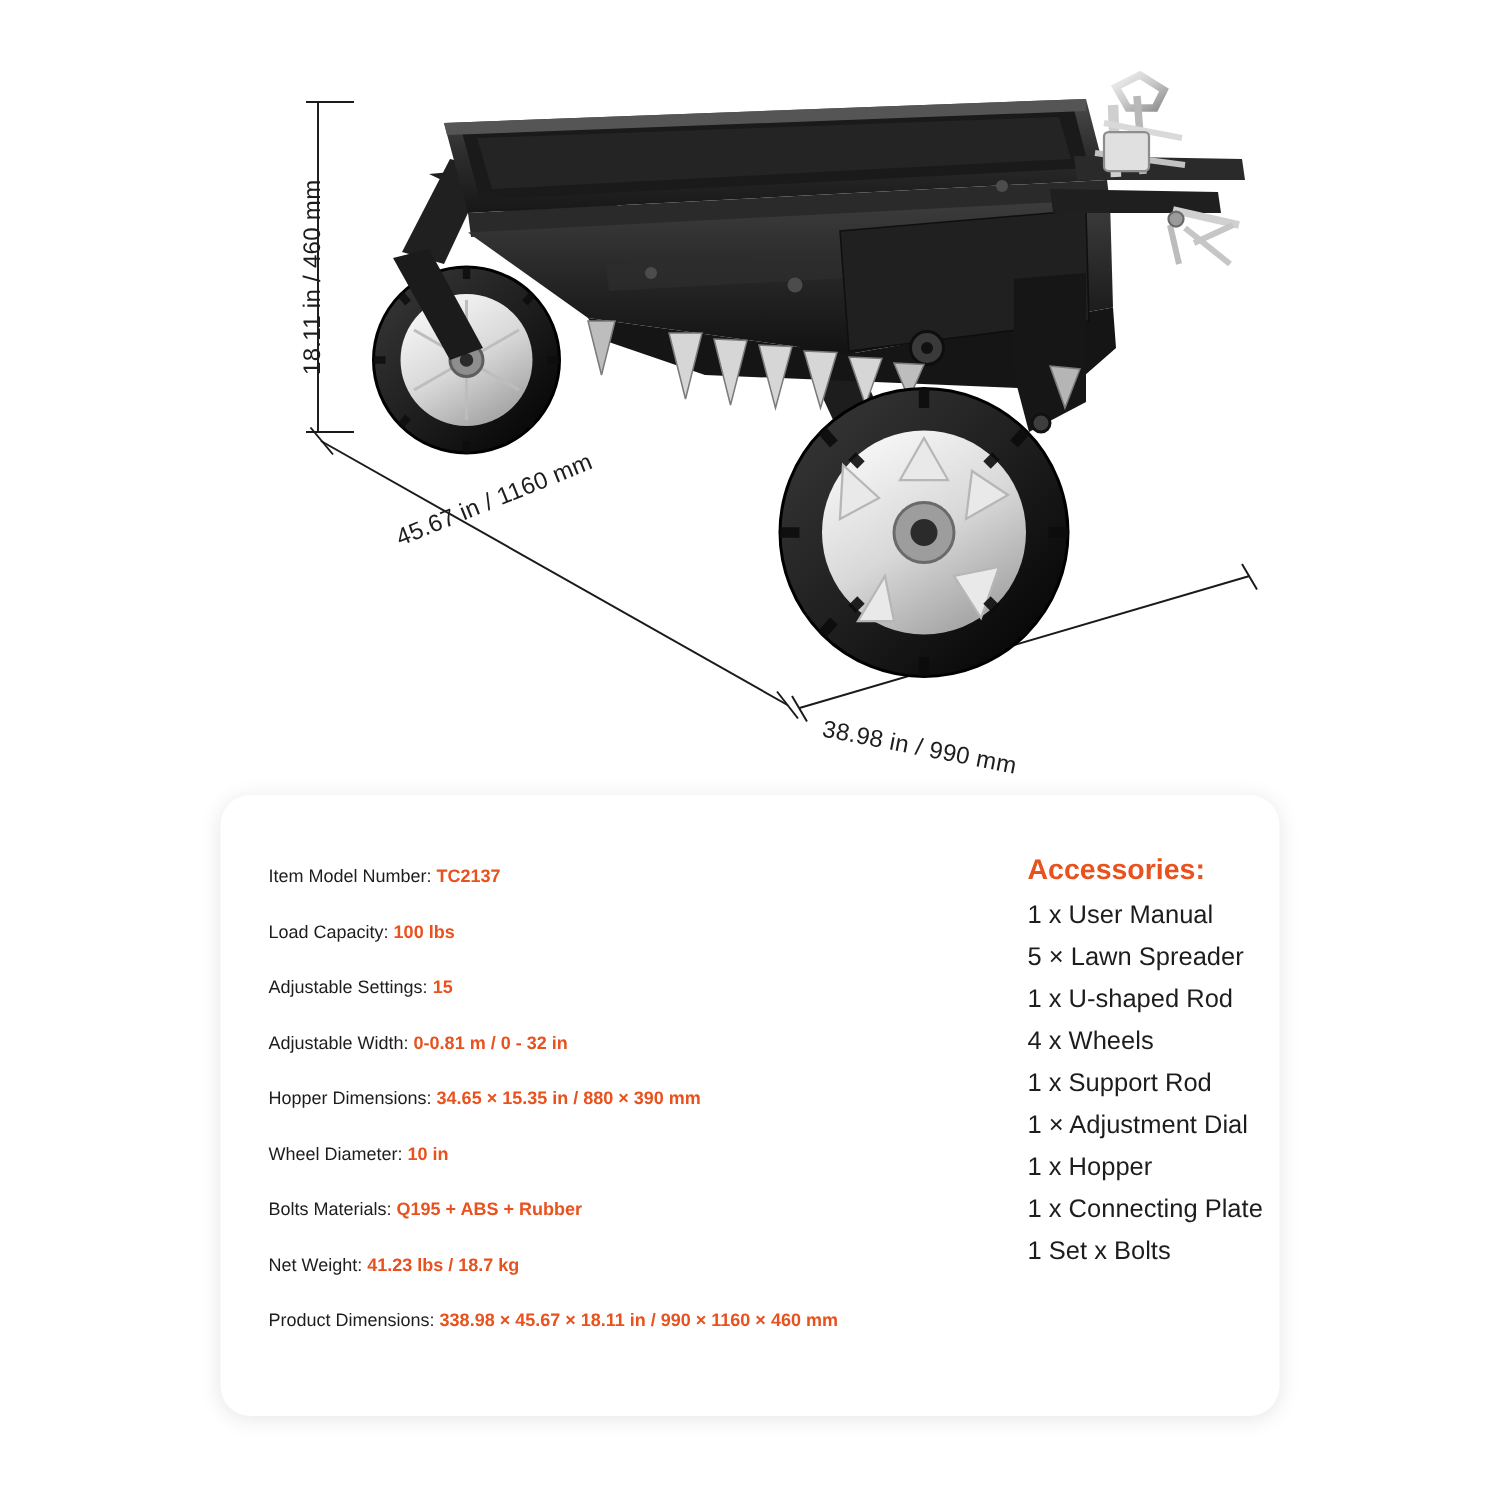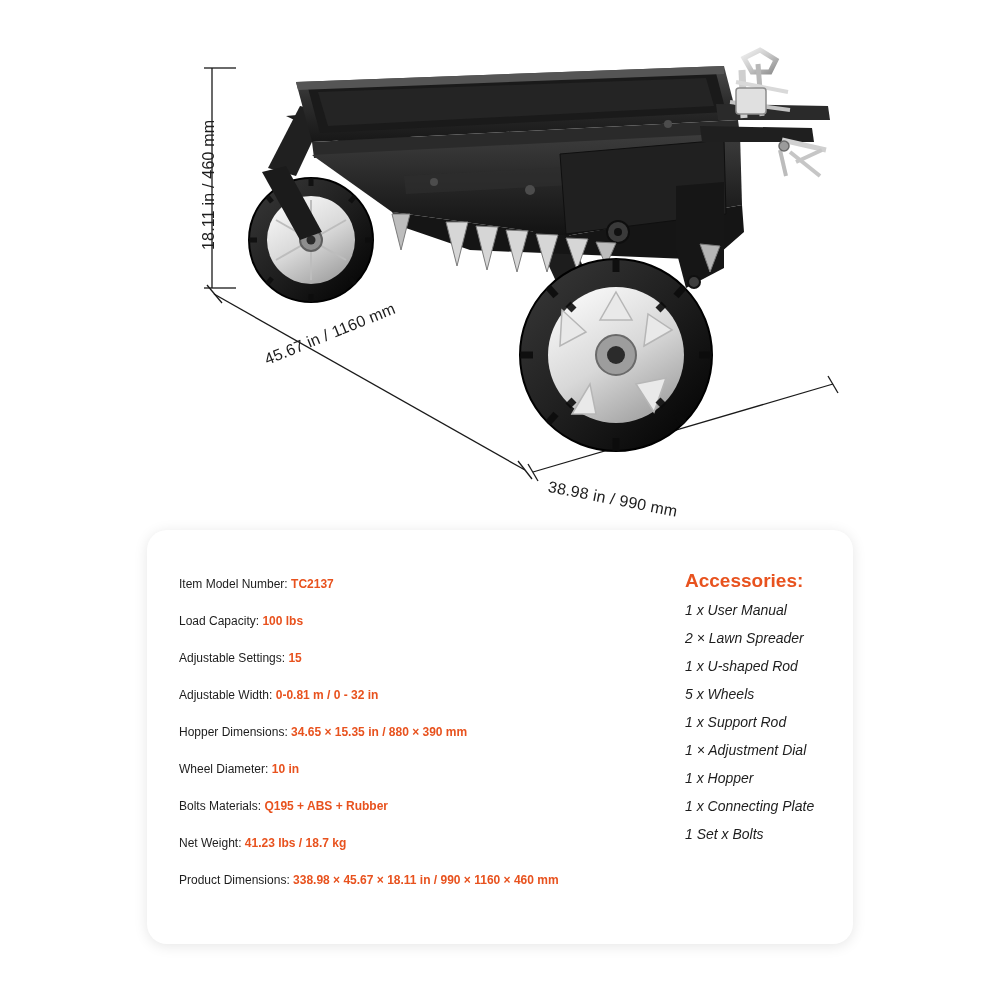--- a/index.html
+++ b/index.html
@@ -82,25 +82,24 @@
     top: 36px;
     width: 160px;
   }
   .acc-title {
     font-size: 19px;
     font-weight: bold;
     color: #e8521e;
     line-height: 30px;
   }
   .acc-item {
-    font-size: 14px;
+    font-size: 17px;
     line-height: 28px;
     color: #1d1d1d;
     white-space: nowrap;
-    font-style: italic;
   }
 
   
   svg { display:block; }
 </style>
 </head>
 <body>
 
 <div id="page">
 
@@ -305,23 +304,23 @@
       </div>
       <div class="spec-row">
         <span>Product Dimensions:</span>
         <span class="val">338.98 × 45.67 × 18.11 in / 990 × 1160 × 460 mm</span>
       </div>
     </div>
 
     <div id="spec-right">
       <div class="acc-title">Accessories:</div>
       <div class="acc-item">1 x User Manual</div>
-      <div class="acc-item">2 × Lawn Spreader</div>
+      <div class="acc-item">5 × Lawn Spreader</div>
       <div class="acc-item">1 x U-shaped Rod</div>
-      <div class="acc-item">5 x Wheels</div>
+      <div class="acc-item">4 x Wheels</div>
       <div class="acc-item">1 x Support Rod</div>
       <div class="acc-item">1 × Adjustment Dial</div>
       <div class="acc-item">1 x Hopper</div>
       <div class="acc-item">1 x Connecting Plate</div>
       <div class="acc-item">1 Set x Bolts</div>
     </div>
 
   </div>
 
 </div>

